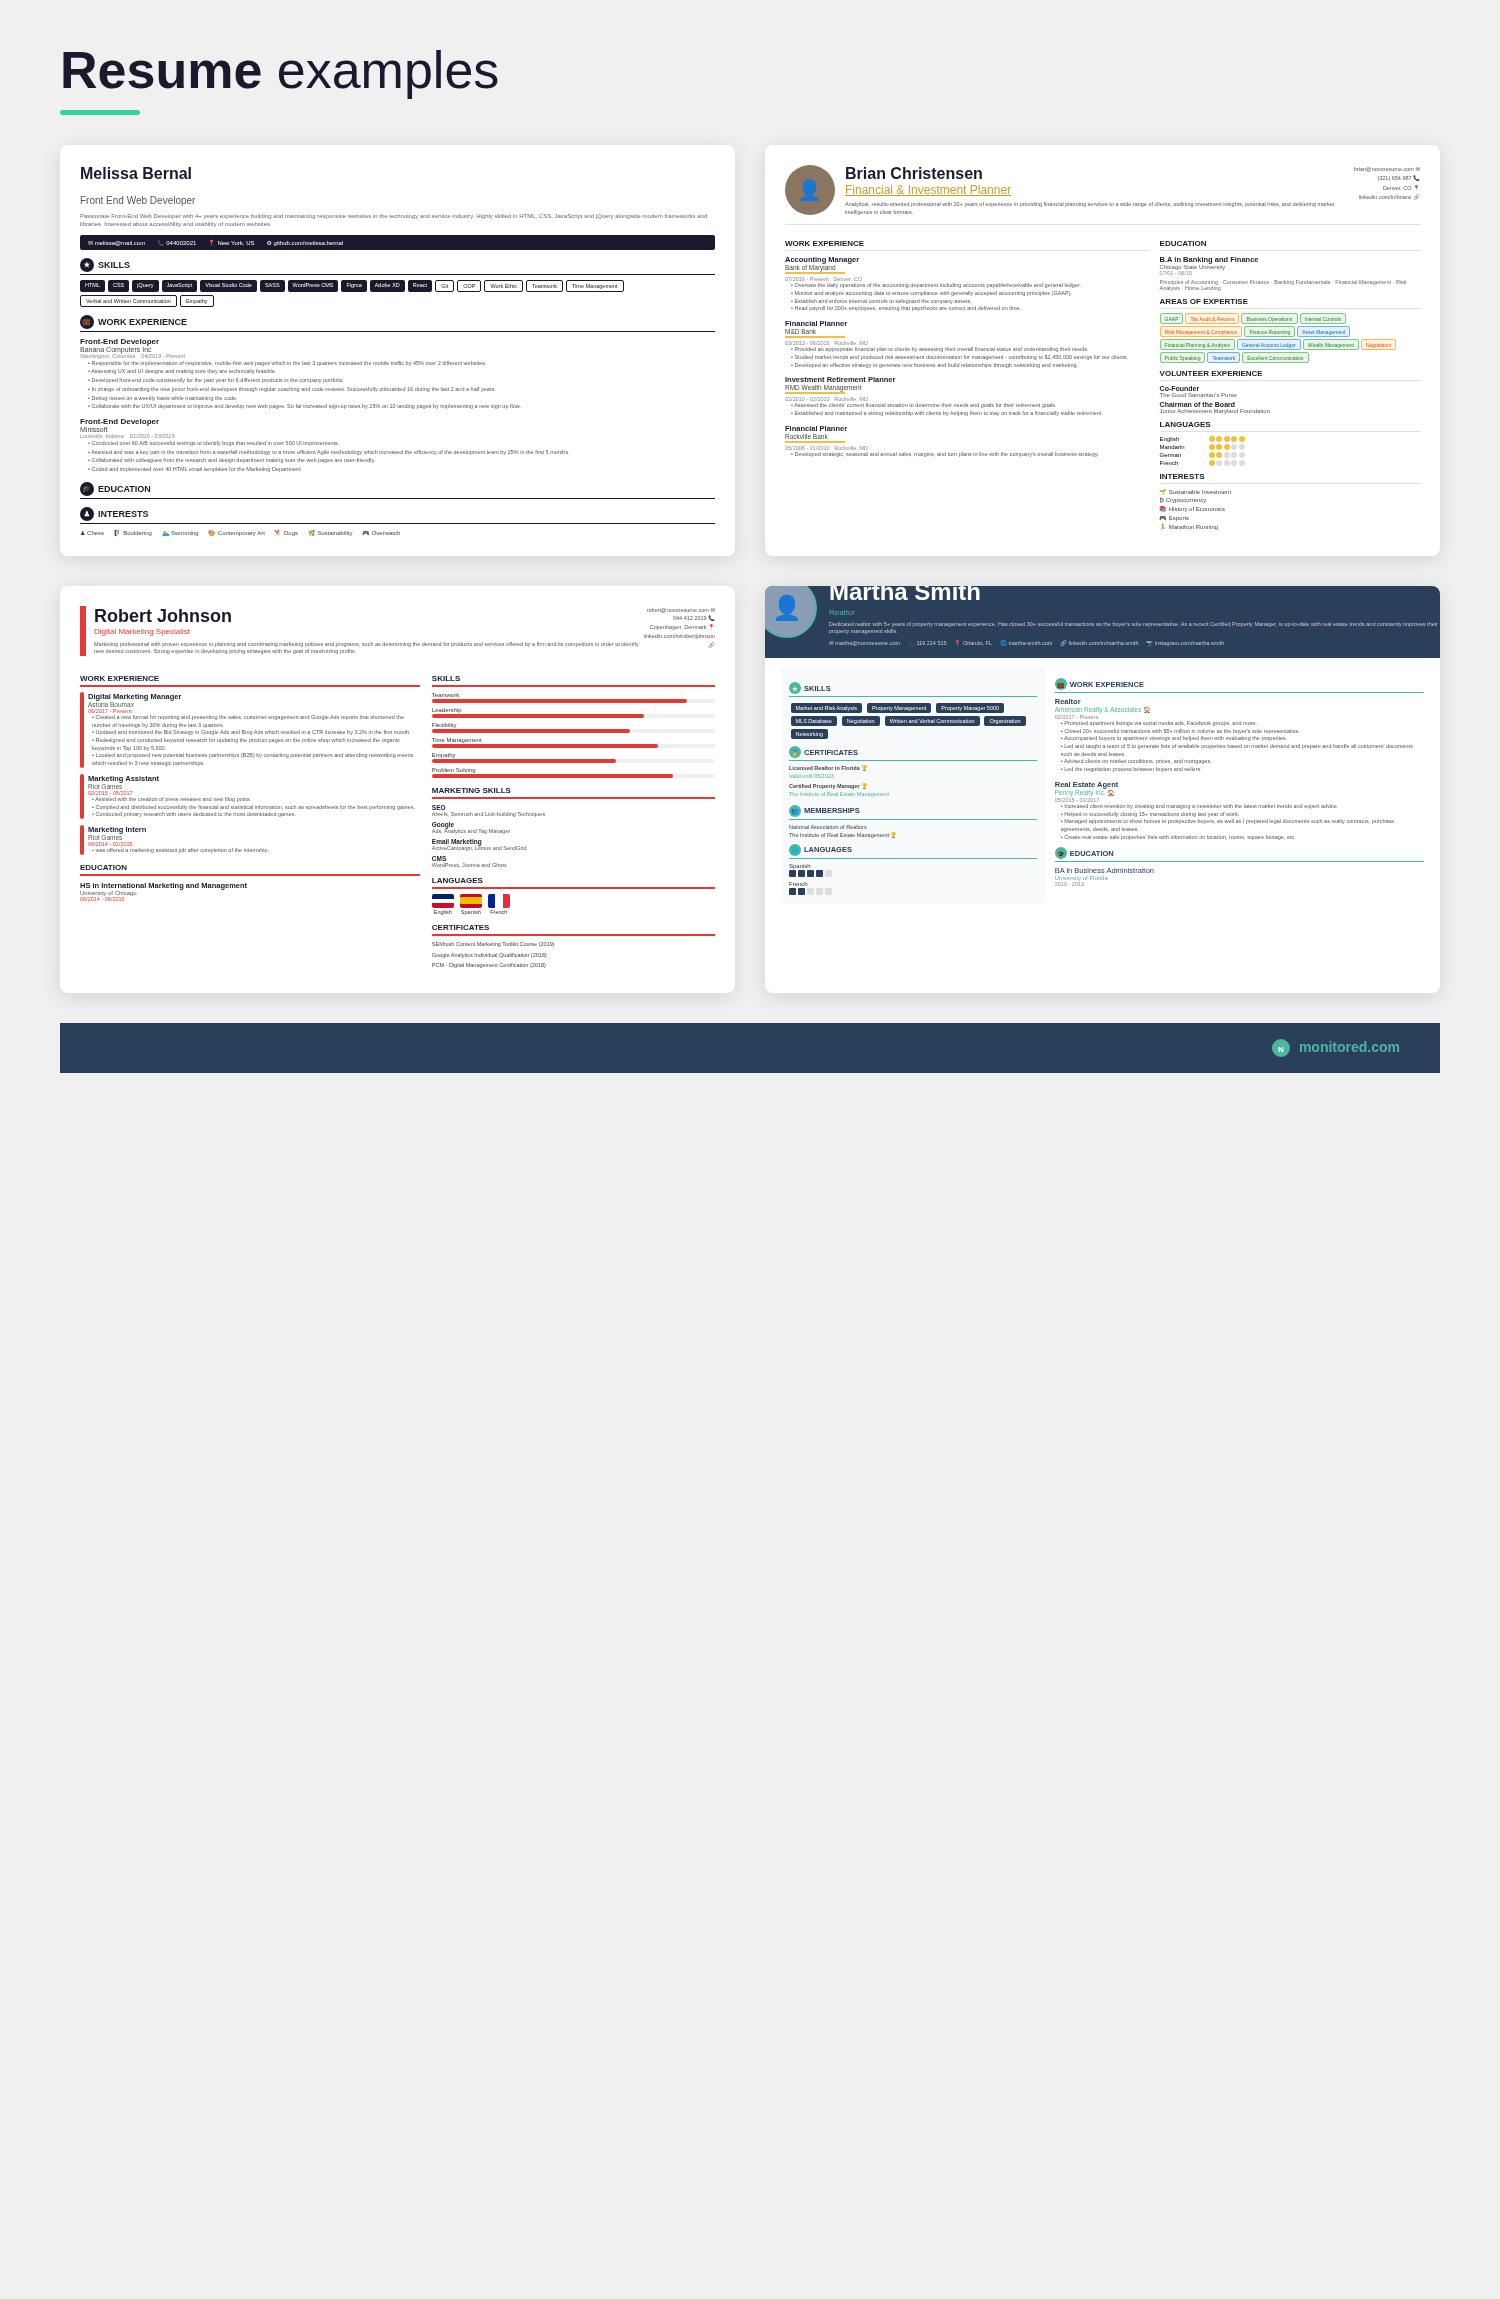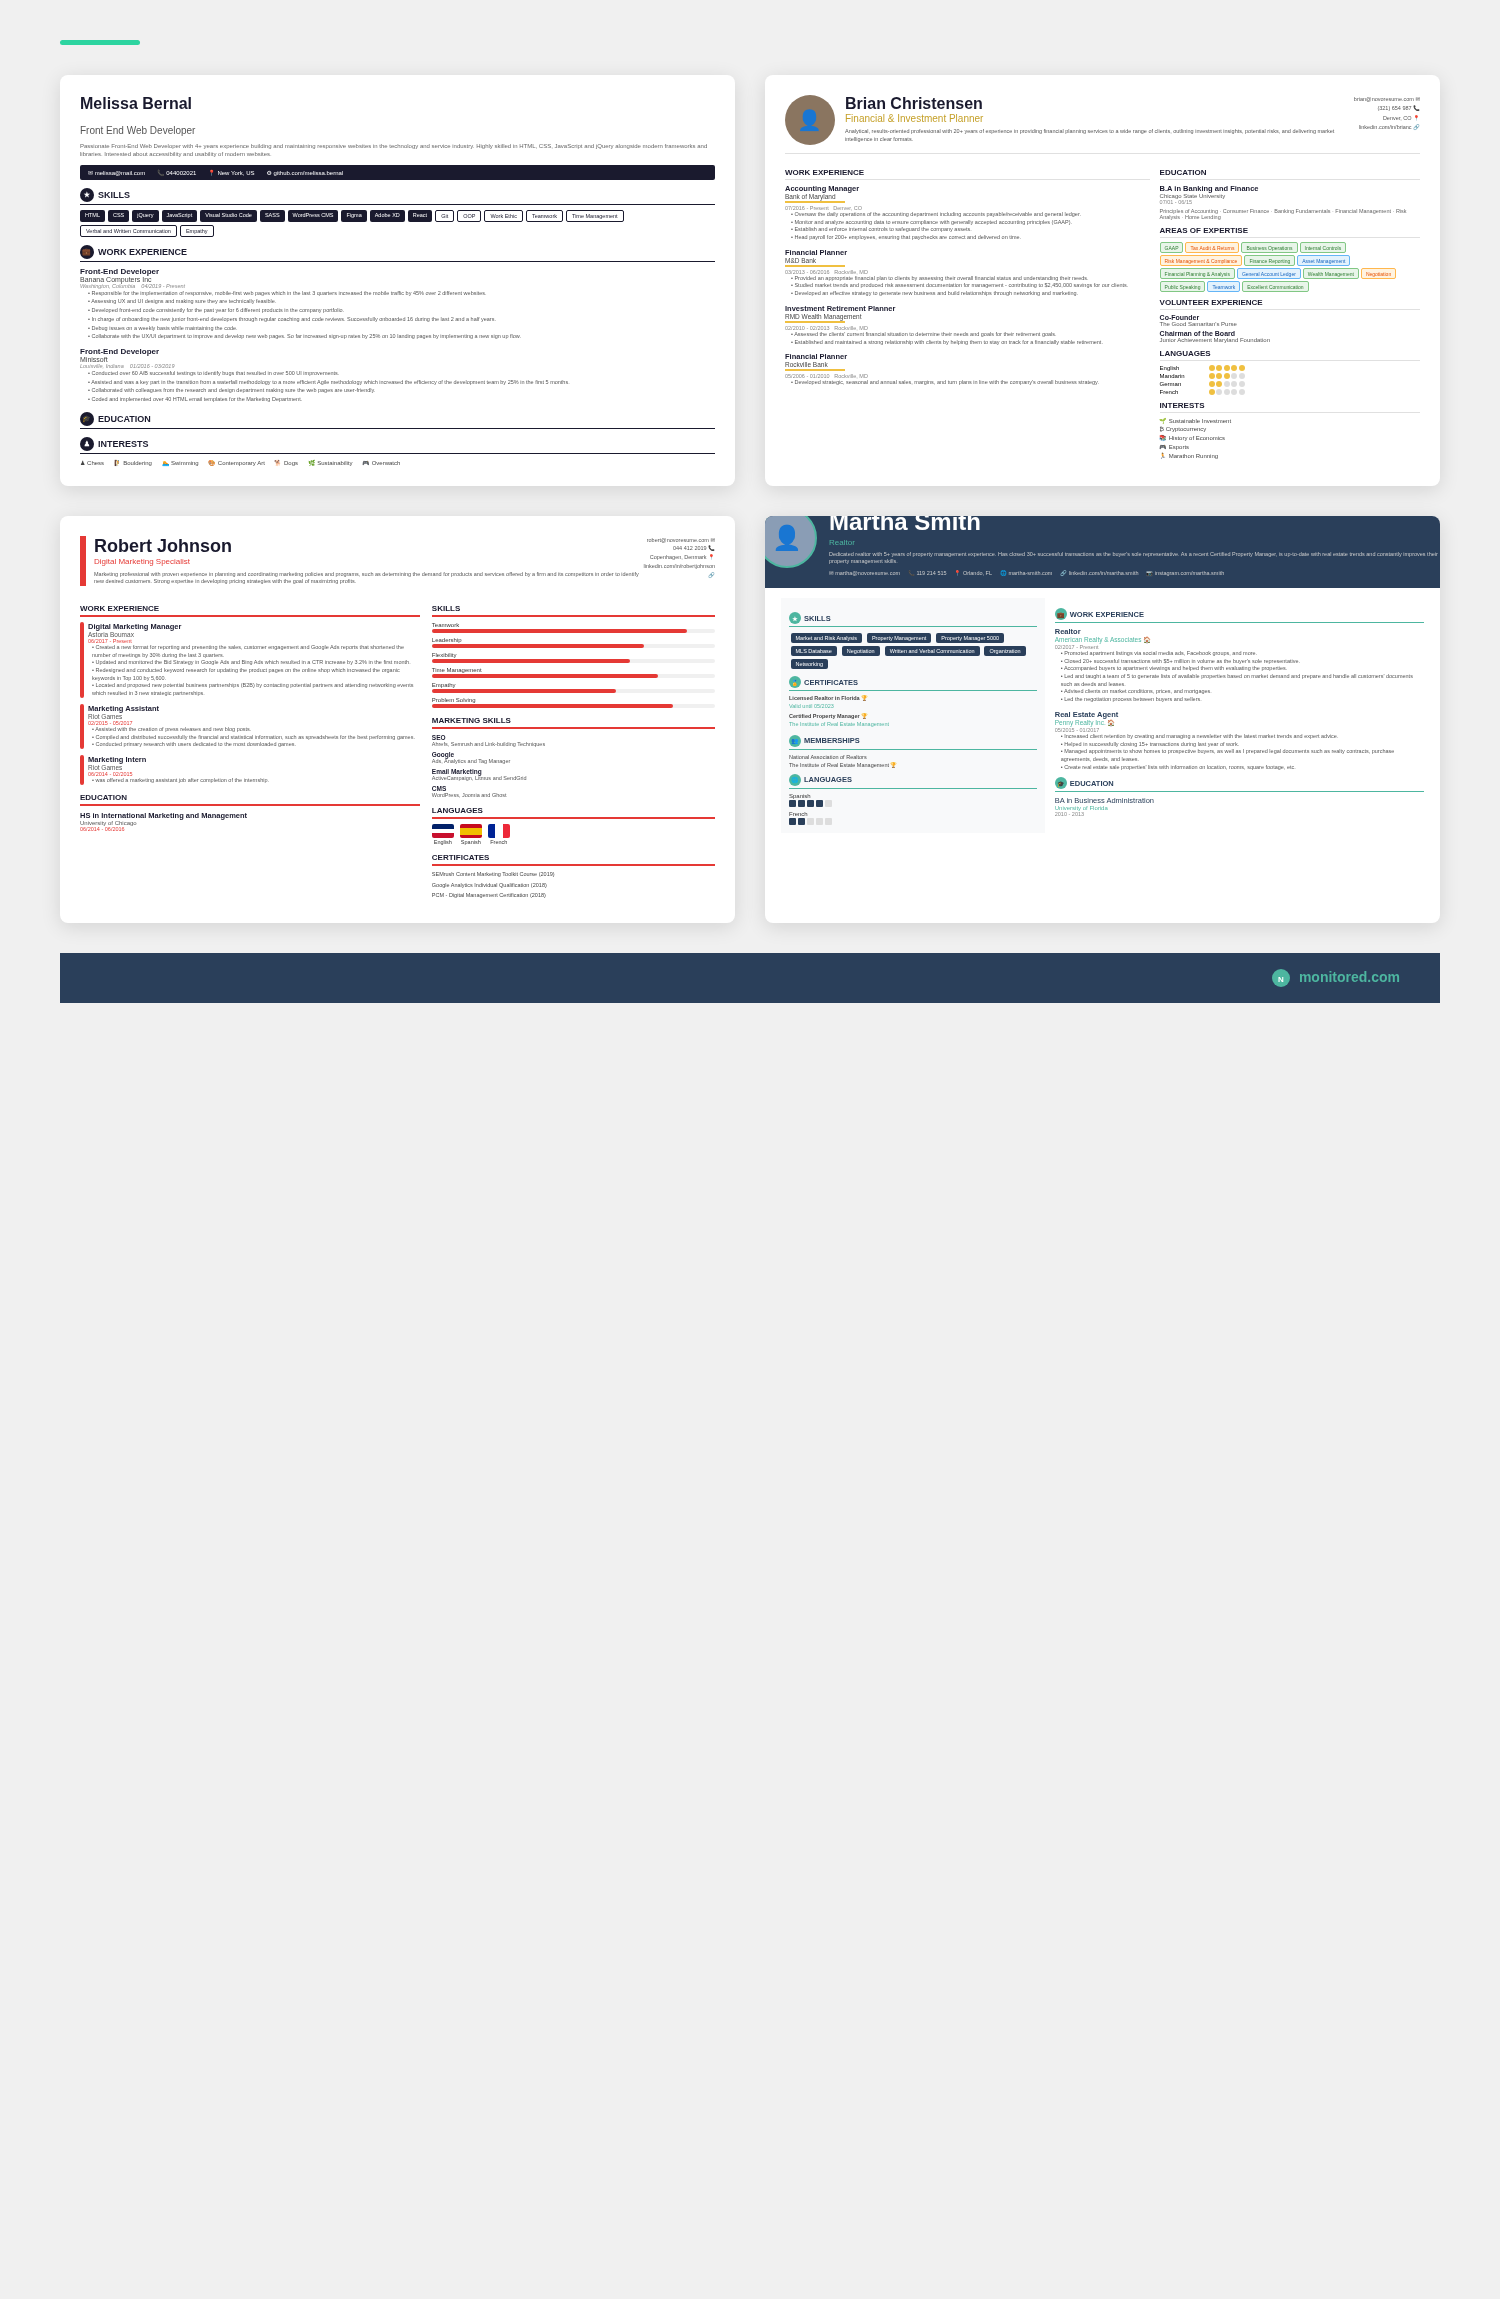--- a/index.html
+++ b/index.html
@@ -117,21 +117,21 @@
     .r2-avatar {
       width: 50px; height: 50px;
       background: #8a7560;
       border-radius: 50%;
       flex-shrink: 0;
       overflow: hidden;
       display: flex; align-items: center; justify-content: center;
       font-size: 20px;
     }
     .r2-name { font-size: 16px; font-weight: 700; color: #1a1a2e; }
-    .r2-title { font-size: 10px; color: #c5a028; }
+    .r2-title { font-size: 12px; color: #c5a028; text-decoration: underline; }
     .r2-contact { font-size: 5.5px; color: #666; }
     .r2-body { display: grid; grid-template-columns: 1.4fr 1fr; gap: 10px; }
     .r2-section-title {
       font-size: 8px; font-weight: 700; color: #1a1a2e;
       border-bottom: 1px solid #e0e0e0;
       padding-bottom: 2px; margin: 6px 0 4px;
       text-transform: uppercase;
     }
     .r2-job { margin-bottom: 6px; }
     .r2-job-title { font-size: 7.5px; font-weight: 700; color: #1a1a2e; }
@@ -267,20 +267,23 @@
     
     .flag-en { background: linear-gradient(180deg, #012169 33%, #fff 33%, #fff 66%, #c8102e 66%); }
     .flag-es { background: linear-gradient(180deg, #c60b1e 25%, #f1bf00 25%, #f1bf00 75%, #c60b1e 75%); }
     .flag-fr { background: linear-gradient(90deg, #002395 33%, #fff 33%, #fff 66%, #ed2939 66%); }
   </style>
 </head>
 <body>
 
 <div class="page-wrapper">
 
+  <h1 class="page-title">
+    <span class="bold">Resume</span><span class="light"> examples</span>
+  </h1>
   <div class="title-underline"></div>
 
   <div class="resumes-grid">
 
     <div class="resume-card">
       <div>
         <div class="r1-name">Melissa Bernal</div>
         <div class="r1-title">Front End Web Developer</div>
         <div class="r1-bio">Passionate Front-End Web Developer with 4+ years experience building and maintaining responsive websites in the technology and service industry. Highly skilled in HTML, CSS, JavaScript and jQuery alongside modern frameworks and libraries. Interested about accessibility and usability of modern websites.</div>
         <div class="r1-contact-bar">

